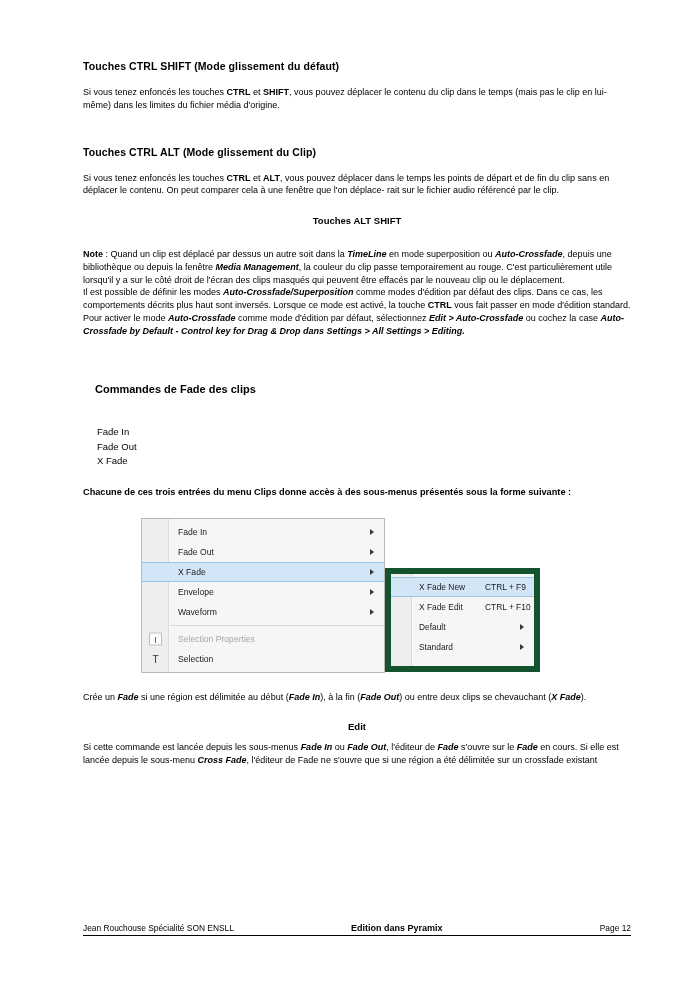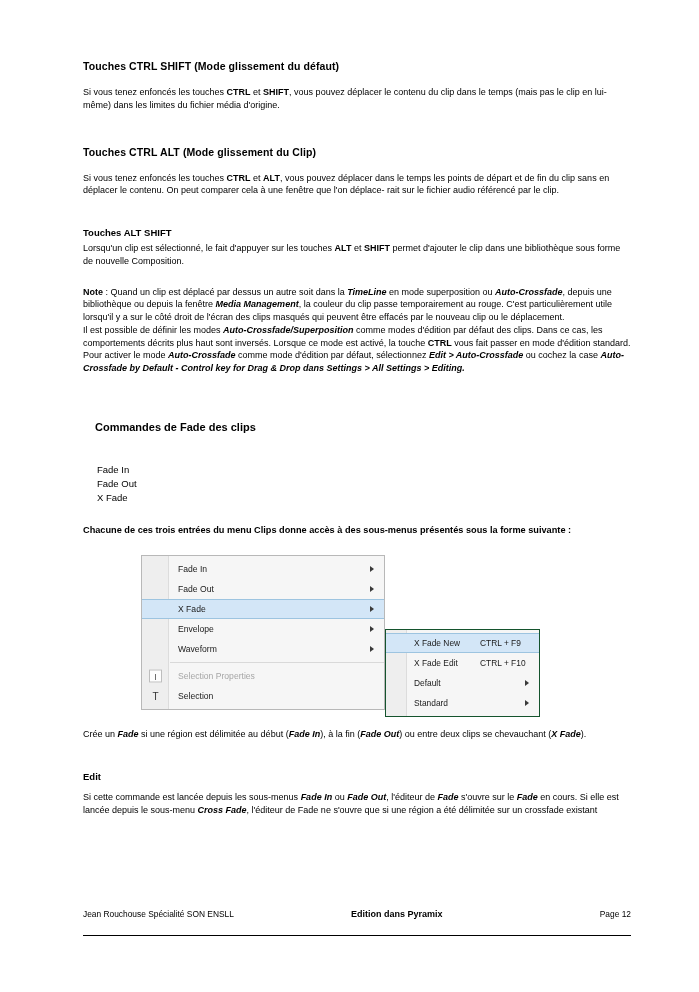--- a/index.html
+++ b/index.html
@@ -31,21 +31,22 @@
 
   h3.section-head {
     font-size: 10.5px;
     font-weight: bold;
     margin: 0 0 14px 0;
     letter-spacing: 0.1px;
   }
   h3.sub-head {
     font-size: 9.5px;
     font-weight: bold;
-    margin: 12px 0 4px 0;
+    margin: 0 0 4px 0;
+    text-align: center;
   }
   p.body-text {
     font-size: 9px;
     line-height: 1.42;
     margin: 0;
     text-align: left;
   }
   b { font-weight: bold; }
   .bi { font-weight: bold; font-style: italic; }
 
@@ -154,24 +155,23 @@
     color: #333;
     font-size: 10px;
   }
 
   .menu-sub {
     position: absolute;
     left: 302px;
     top: 50px;
     width: 155px;
     background: #f6f6f6;
-    border: 1px solid #14532d;
+    border: 6px solid #14532d;
     box-sizing: border-box;
-    padding: 3px 0 3px 0;
-    margin-top: 24px;
+    padding: 3px 0 9px 0;
   }
   .menu-sub .gutter {
     position: absolute;
     left: 0;
     top: 0;
     bottom: 0;
     width: 20px;
     background: #eeeeee;
     border-right: 1px solid #dcdcdc;
   }
@@ -187,21 +187,21 @@
   }
 
   
   .footer {
     position: absolute;
     left: 83px;
     right: 68px;
     bottom: 56px;
     font-size: 8.4px;
     border-bottom: 1px solid #000;
-    padding-bottom: 16px;
+    padding-bottom: 2px;
   }
   .footer-inner {
     display: flex;
     justify-content: space-between;
     align-items: baseline;
   }
   .footer-left { white-space: nowrap; }
   .footer-center {
     font-weight: bold;
     font-size: 9px;
@@ -220,21 +220,20 @@
     <p class="body-text">Si vous tenez enfoncés les touches <b>CTRL</b> et <b>SHIFT</b>, vous pouvez déplacer le contenu du clip dans le temps (mais pas le clip en lui-même) dans les limites du fichier média d'origine.</p>
 
     <div class="spacer-lg"></div>
 
     <h3 class="section-head">Touches CTRL ALT (Mode glissement du Clip)</h3>
     <p class="body-text">Si vous tenez enfoncés les touches <b>CTRL</b> et <b>ALT</b>, vous pouvez déplacer dans le temps les points de départ et de fin du clip sans en déplacer le contenu. On peut comparer cela à une fenêtre que l'on déplace- rait sur le fichier audio référencé par le clip.</p>
 
     <div class="spacer-md"></div>
 
     <h3 class="sub-head">Touches ALT SHIFT</h3>
-    <p class="body-text">Lorsqu'un clip est sélectionné, le fait d'appuyer sur les touches <b>ALT</b> et <b>SHIFT</b> permet d'ajouter le clip dans une bibliothèque sous forme de nouvelle Composition.</p>
 
     <div class="spacer-md"></div>
 
     <p class="body-text"><b>Note</b> : Quand un clip est déplacé par dessus un autre soit dans la <span class="bi">TimeLine</span> en mode superposition ou <span class="bi">Auto-Crossfade</span>, depuis une bibliothèque ou depuis la fenêtre <span class="bi">Media Management</span>, la couleur du clip passe temporairement au rouge. C'est particulièrement utile lorsqu'il y a sur le côté droit de l'écran des clips masqués qui peuvent être effacés par le nouveau clip ou le déplacement.</p>
     <p class="body-text">Il est possible de définir les modes <span class="bi">Auto-Crossfade/Superposition</span> comme modes d'édition par défaut des clips. Dans ce cas, les comportements décrits plus haut sont inversés. Lorsque ce mode est activé, la touche <b>CTRL</b> vous fait passer en mode d'édition standard.</p>
     <p class="body-text">Pour activer le mode <span class="bi">Auto-Crossfade</span> comme mode d'édition par défaut, sélectionnez <span class="bi">Edit &gt; Auto-Crossfade</span> ou cochez la case <span class="bi">Auto-Crossfade by Default - Control key for Drag &amp; Drop dans Settings &gt; All Settings &gt; Editing.</span></p>
 
     <div class="spacer-lg"></div>
 
     <p class="big-title">Commandes de Fade des clips</p>

